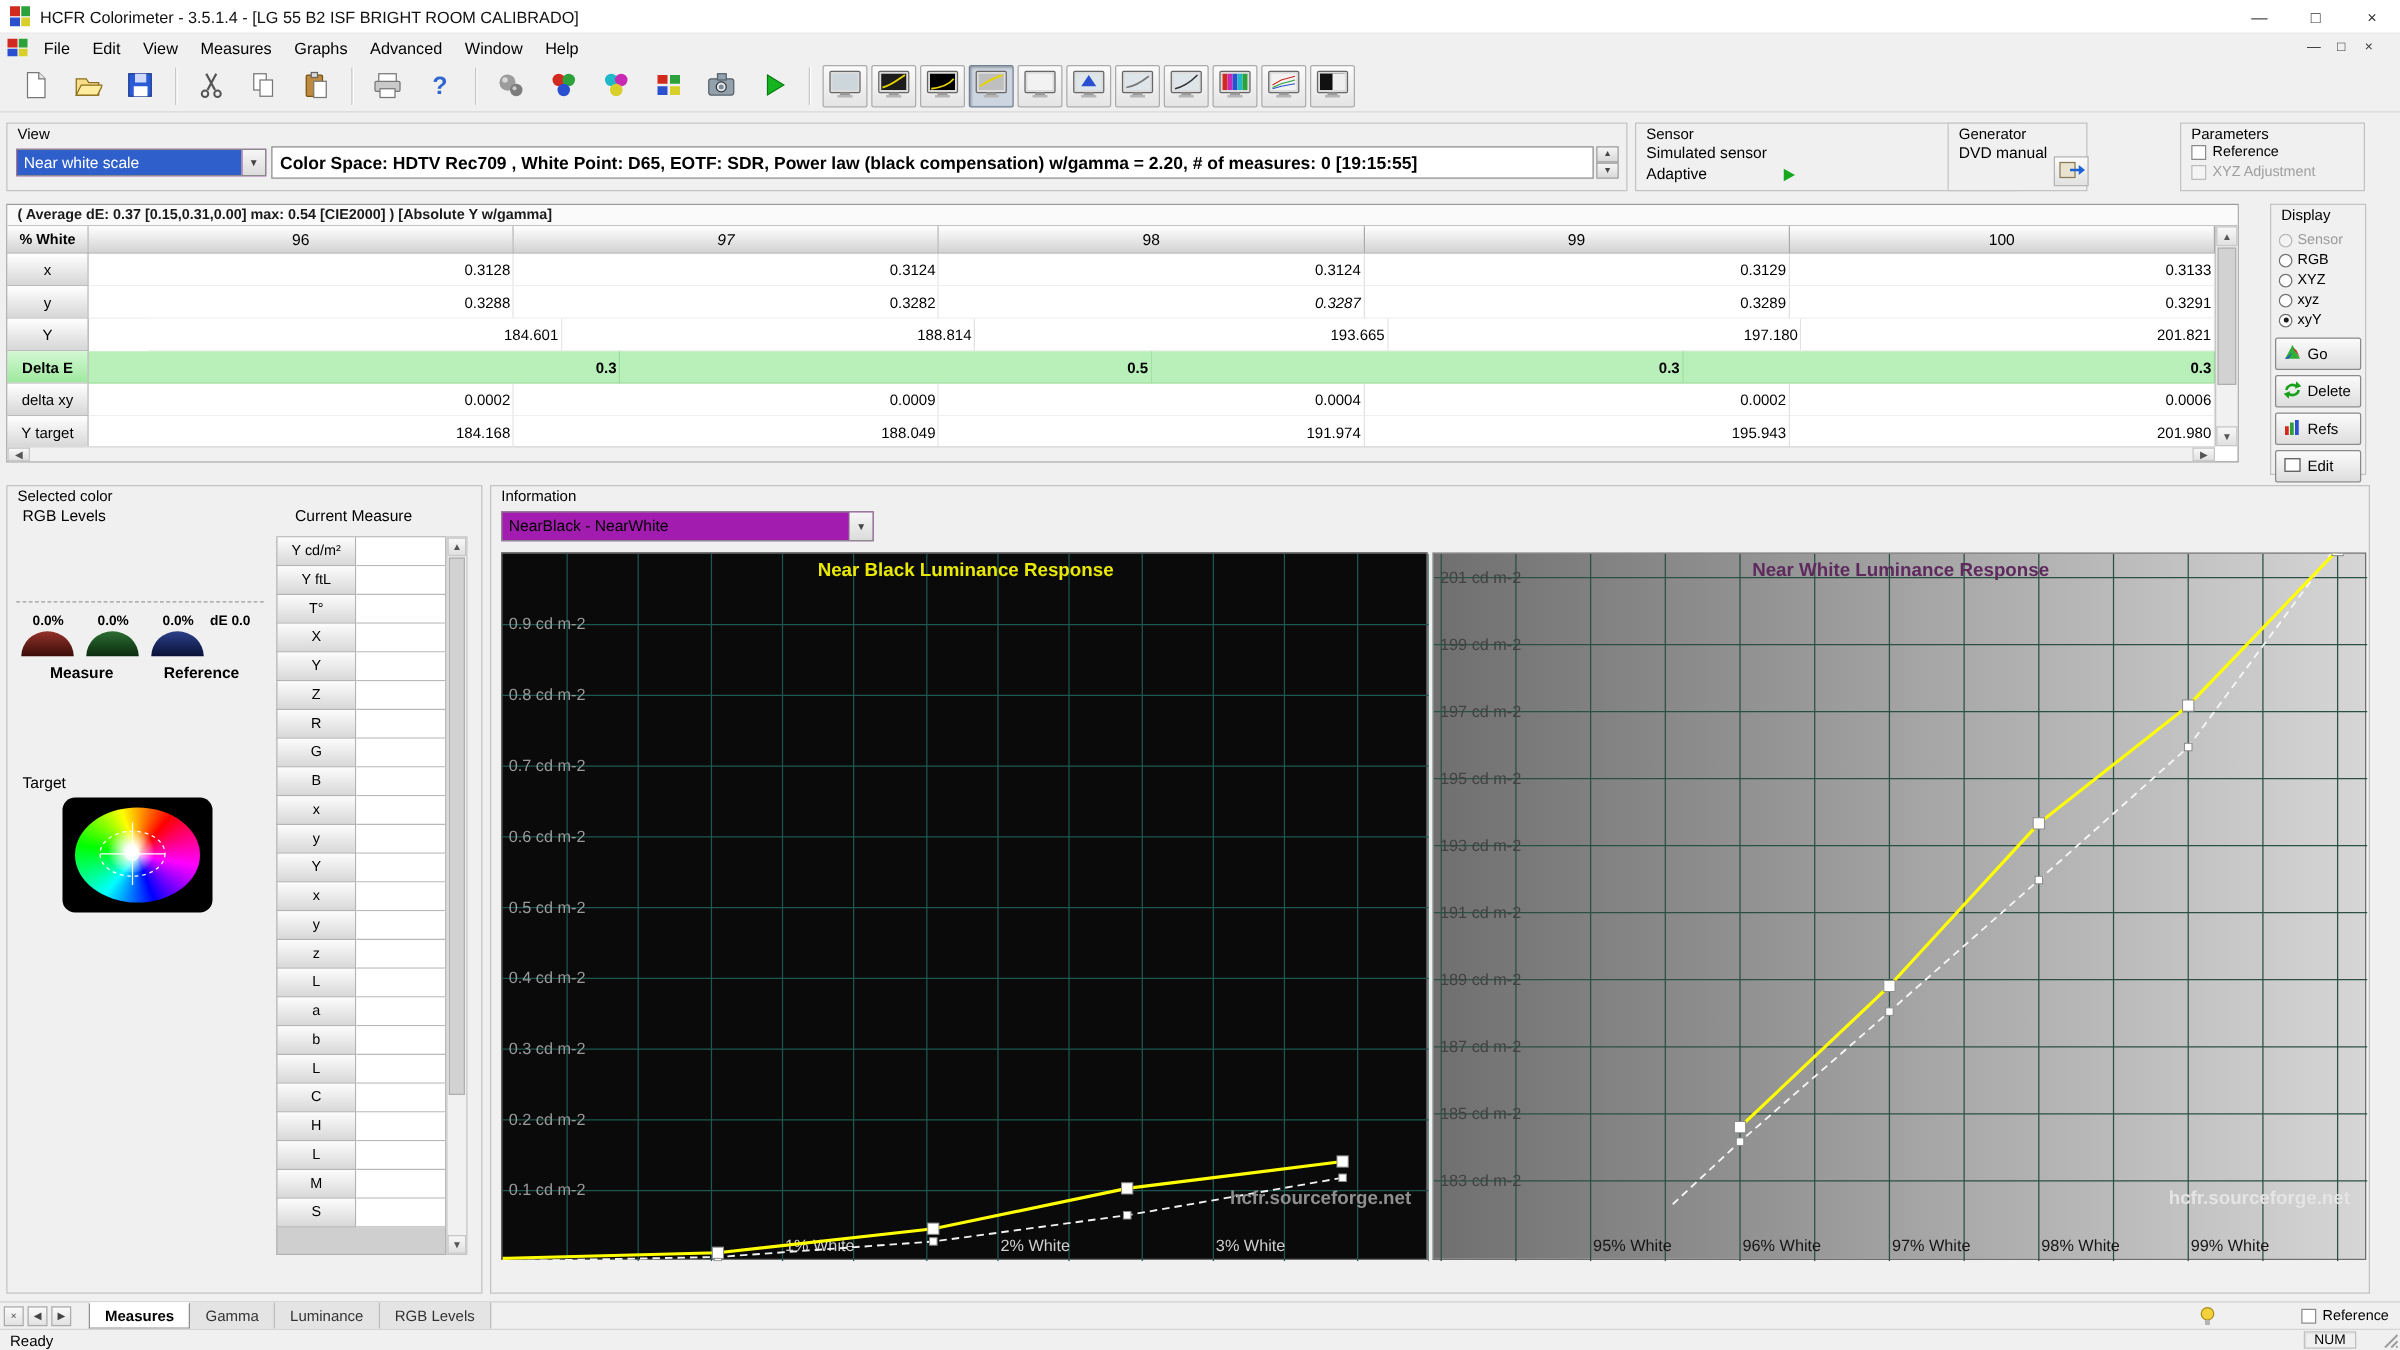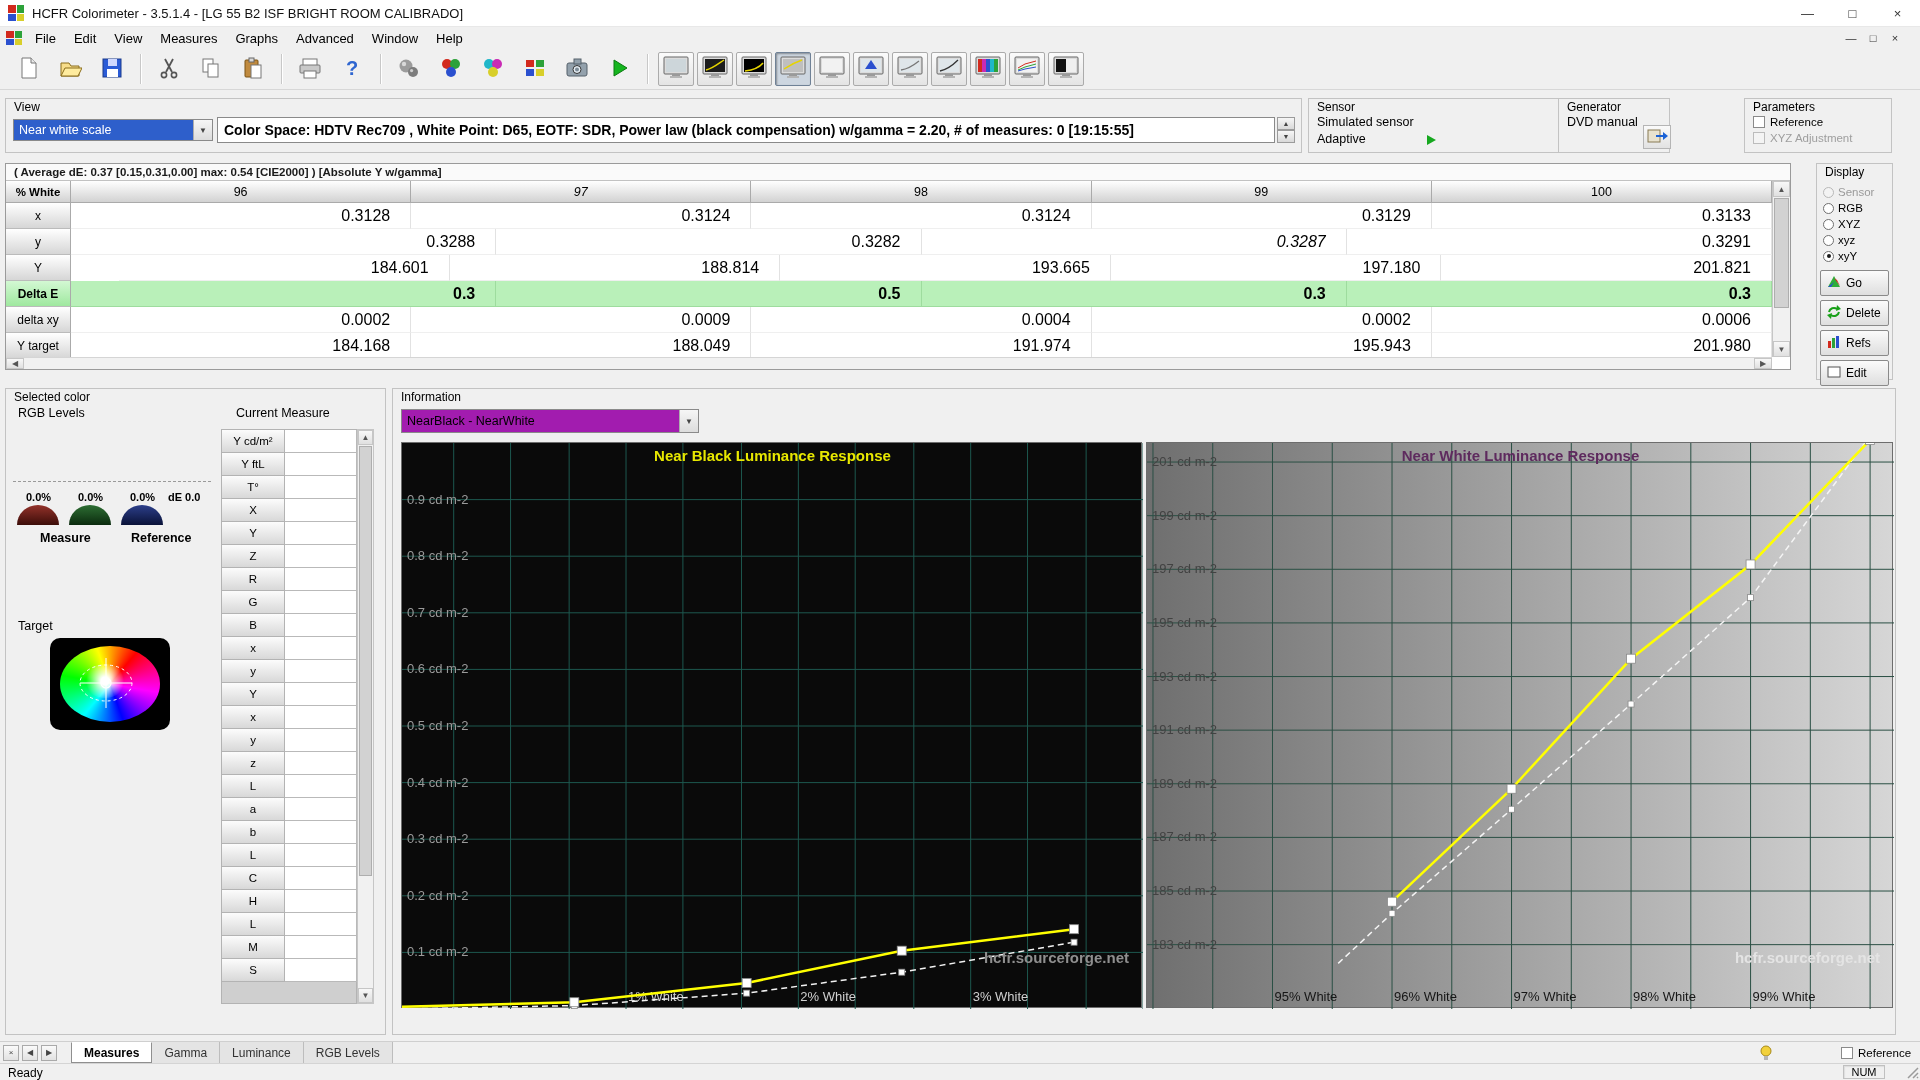--- a/index.html
+++ b/index.html
@@ -39,21 +39,21 @@
 .spin-btn{height:13px;width:18px;background:linear-gradient(#f6f6f6,#d9d9d9);border:1px solid #9b9b9b;display:flex;align-items:center;justify-content:center;font-size:7px;color:#444}
 
 #measure-table{position:absolute;left:5px;top:163px;width:1786px;height:207px;border:1px solid #9a9a9a;background:#fff}
 #mt-note{height:17px;display:flex;align-items:center;padding-left:8px;background:#fafafa;border-bottom:1px solid #c2c2c2;font-size:11.5px;font-weight:bold;color:#1a1a1a}
 #mt-main{position:absolute;left:0;top:17px;right:18px;bottom:12px}
 #mt-header{display:flex;height:22px}
 .mt-hdr{background:linear-gradient(#ffffff,#d2d2d2);border-right:1px solid #aaa;border-bottom:1px solid #aaa;display:flex;align-items:center;justify-content:center;font-size:12.5px}
 .mt-corner{width:65px;font-weight:bold;font-size:11.5px}
 .mt-row{display:flex;height:26px}
 .mt-rowhdr{width:65px;background:linear-gradient(#ffffff,#d6d6d6);border-right:1px solid #aaa;border-bottom:1px solid #bbb;display:flex;align-items:center;justify-content:center;font-size:12px}
-.mt-cell{background:#fff;border-right:1px solid #e2e2e2;border-bottom:1px solid #efefef;display:flex;align-items:center;justify-content:flex-end;padding-right:20px;font-size:16px}
+.mt-cell{background:#fff;border-right:1px solid #e2e2e2;border-bottom:1px solid #efefef;display:flex;align-items:center;justify-content:flex-end;padding-right:2px;font-size:12px}
 .mt-row.hl .mt-cell{background:#b9f0b9;font-weight:bold;border-right-color:#9edc9e;border-bottom-color:#9edc9e}
 .mt-row.hl .mt-rowhdr{background:linear-gradient(#d3f8d3,#9fe89f);font-weight:bold}
 .sb{background:#f1f1f1}
 .sb-btn{display:flex;align-items:center;justify-content:center;color:#555;background:linear-gradient(#f8f8f8,#e0e0e0);border:1px solid #c6c6c6;font-size:8px}
 .sb-thumb{position:absolute;background:#d2d2d2;border:1px solid #aeaeae}
 
 .radio-item{display:flex;align-items:center;height:16px;gap:4px}
 .radio{width:11px;height:11px;border-radius:50%;border:1px solid #707070;background:#fff;position:relative;flex:none}
 .radio.checked::after{content:"";position:absolute;left:2.5px;top:2.5px;width:4px;height:4px;border-radius:50%;background:#1a1a1a}
 .radio.disabled{border-color:#b8b8b8;background:#f3f3f3}
@@ -407,20 +407,21 @@
             <div class="mt-cell" style="flex: 1 1 0%;">0.3124</div>
             <div class="mt-cell" style="flex: 1 1 0%;">0.3124</div>
             <div class="mt-cell" style="flex: 1 1 0%;">0.3129</div>
             <div class="mt-cell" style="flex: 1 1 0%;">0.3133</div>
           </div>
           <div class="mt-row">
             <div class="mt-rowhdr">y</div>
             <div class="mt-cell" style="flex: 1 1 0%;">0.3288</div>
             <div class="mt-cell" style="flex: 1 1 0%;">0.3282</div>
             <div class="mt-cell" style="flex: 1 1 0%; font-style: italic;">0.3287</div>
+            <div class="mt-cell" style="flex: 1 1 0%;">0.3289</div>
             <div class="mt-cell" style="flex: 1 1 0%;">0.3291</div>
           </div>
           <div class="mt-row">
             <div class="mt-rowhdr">Y</div>
             <div class="mt-cell" style="flex: 1 1 0%; margin-left: 48px;">184.601</div>
             <div class="mt-cell" style="flex: 1 1 0%;">188.814</div>
             <div class="mt-cell" style="flex: 1 1 0%;">193.665</div>
             <div class="mt-cell" style="flex: 1 1 0%;">197.180</div>
             <div class="mt-cell" style="flex: 1 1 0%;">201.821</div>
           </div>

